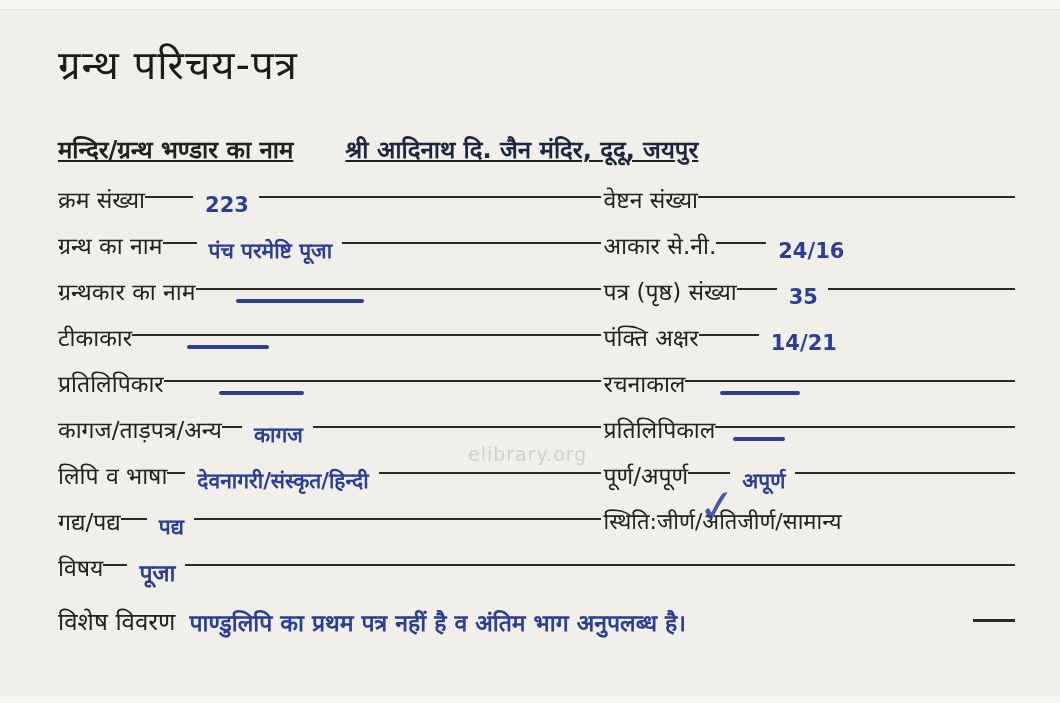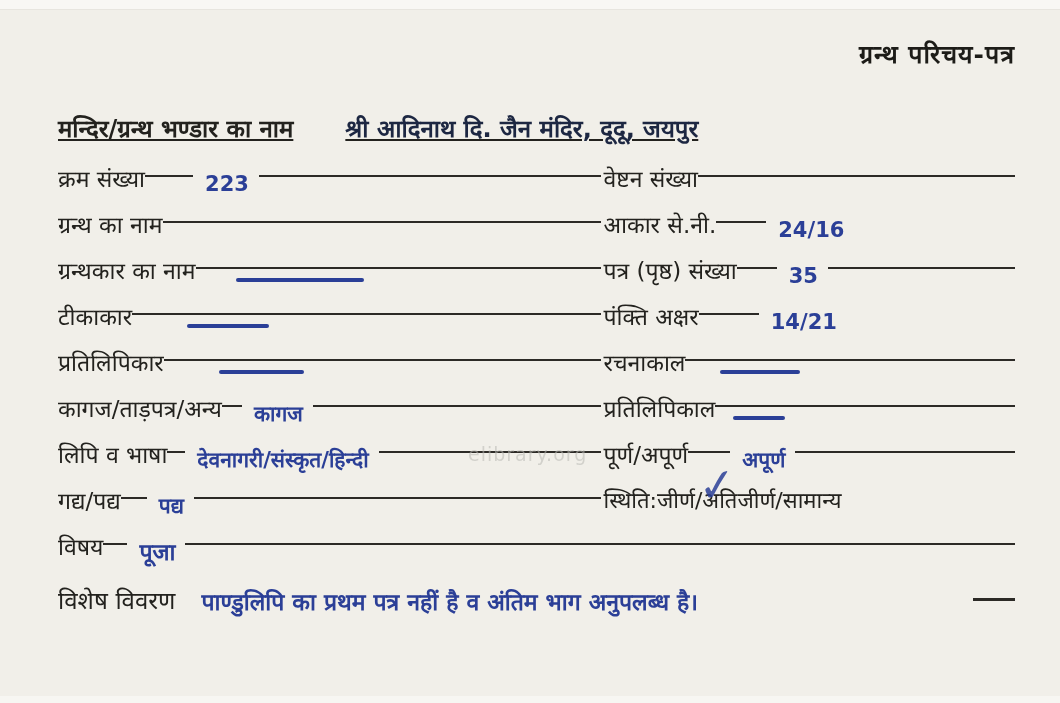--- a/index.html
+++ b/index.html
@@ -19,22 +19,22 @@
     content:""; position:absolute; top:0; left:0; right:0; height:9px;
     background:#f8f7f4; border-bottom:1px solid #e7e5df;
   }
   .paper::after{
     content:""; position:absolute; bottom:0; left:0; right:0; height:7px;
     background:#f7f6f2;
   }
   .content { position:relative; padding:36px 45px 0 58px; }
 
   .title {
-    text-align:right;
-    font-size:25px; font-weight:bold;
+    text-align:left;
+    font-size:40px; font-weight:normal;
     letter-spacing:1px;
     color:#1d1c18;
     margin-bottom:18px;
   }
 
   .temple-row { display:flex; align-items:baseline; margin-bottom:16px;text-decoration:underline; }
   .temple-row .lbl { font-size:24px; font-weight:bold; white-space:nowrap; }
   .temple-row .tval {
     font-size:24px; font-weight:600; color:#1d2742;
     margin-left:52px; white-space:nowrap;margin-top:23px;
@@ -62,21 +62,21 @@
   .checkmark {
     position:absolute; left:-4px; top:-16px;
     font-size:46px; font-weight:bold; color:#2b3f97;
     transform:rotate(-6deg); opacity:.85; pointer-events:none;
   }
 
   .subject-row { display:flex; height:48px; align-items:flex-start;text-align:right; }
   .special-row { display:flex; height:52px; align-items:flex-start; margin-top:4px; }
   .special-row .sval {
     font-size:23px; line-height:36px; font-weight:600; color:#2b3f97;
-    margin:2px 14px 0 26px; white-space:nowrap;
+    margin:2px 14px 0 14px; white-space:nowrap;
   }
   .endseg { width:42px; border-top:3px solid #2c2a26; margin-top:16px; margin-left:auto; }
 
   .watermark {
     position:absolute; left:468px; top:443px;
     font-size:19px; color:#b9b9b4; opacity:.55;
     letter-spacing:1px; pointer-events:none;
   }
 </style>
 </head>
@@ -102,20 +102,21 @@
       <div class="cell-r">
         <span class="lbl">वेष्टन संख्या</span>
         <span class="fill"></span>
       </div>
     </div>
 
     <div class="row">
       <div class="cell-l">
         <span class="lbl">ग्रन्थ का नाम</span>
         <span class="seg" style="width:34px"></span>
+        <span class="val">पंच परमेष्टि पूजा</span>
         <span class="fill"></span>
       </div>
       <div class="cell-r">
         <span class="lbl">आकार से.नी.</span>
         <span class="seg" style="width:50px"></span>
         <span class="val">24/16</span>
       </div>
     </div>
 
     <div class="row">

